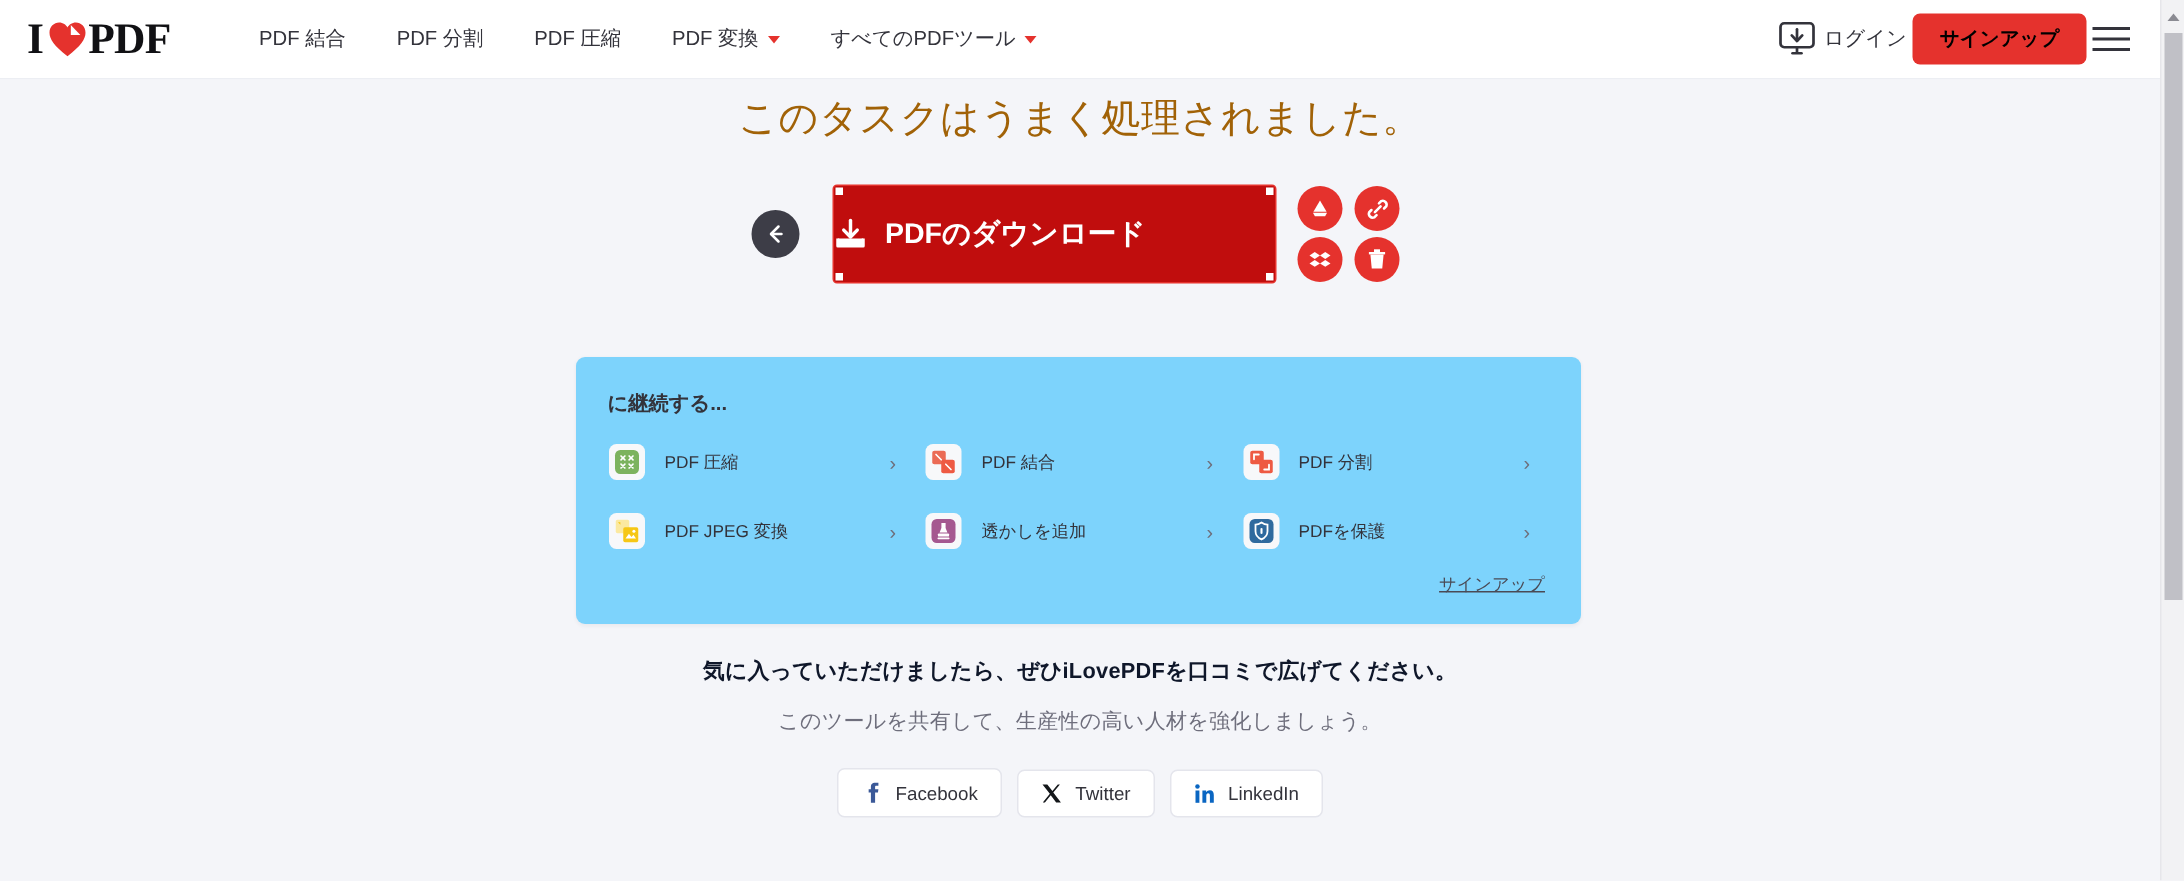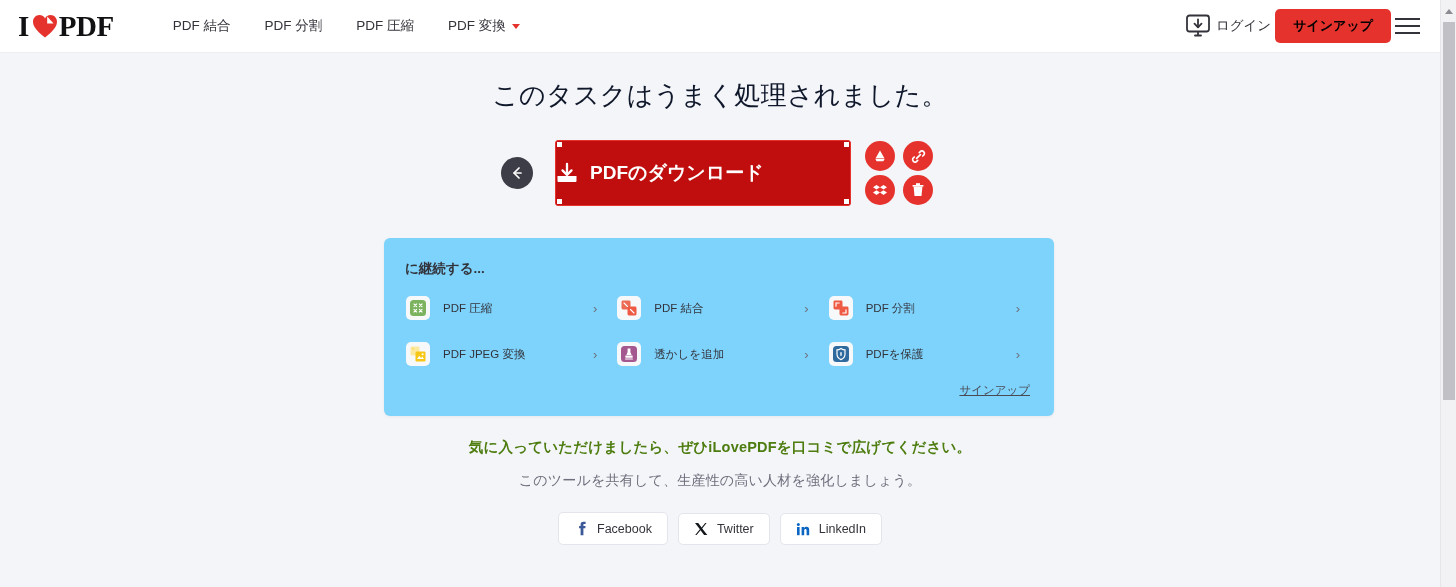--- a/index.html
+++ b/index.html
@@ -115,22 +115,22 @@
   }
 
   
   .main {
     position: absolute; top: 53px; left: 0;
     width: 1440px; height: 534px;
   }
   .success-title {
     text-align: center;
     font-size: 26px;
-    color: #0f172a;
-    margin-top: 25px;
+    color: #a16207;
+    margin-top: 8px;
     letter-spacing: 0.3px;
   }
 
   .download-row {
     display: flex; align-items: center; justify-content: center;
     margin-top: 26px;
     gap: 0;
     position: relative;
   }
   .back-btn {
@@ -235,21 +235,21 @@
     text-decoration: underline;
     cursor: pointer;
   }
 
   
   .share {
     position: absolute; top: 385px; left: 0; width: 1440px;
     text-align: center;
   }
   .share-line1 {
-    font-size: 14.5px; font-weight: bold; color: #4d7c0f;
+    font-size: 14.5px; font-weight: bold; color: #0f172a;
     letter-spacing: 0.2px;
   }
   .share-line2 {
     font-size: 14px; color: #6e6e7c;
     margin-top: 15px;
     letter-spacing: 0.2px;
   }
   .share-buttons {
     display: flex; align-items: center; justify-content: center;
     gap: 10px;
@@ -291,20 +291,24 @@
         <span>PDF 結合</span>
       </div>
       <div class="nav-item">
         <span>PDF 分割</span>
       </div>
       <div class="nav-item">
         <span>PDF 圧縮</span>
       </div>
       <div class="nav-item">
         <span>PDF 変換</span>
+        <span class="caret"></span>
+      </div>
+      <div class="nav-item">
+        <span>すべてのPDFツール</span>
         <span class="caret"></span>
       </div>
     </div>
 
     <div class="header-right">
       <span class="desktop-icon">
         <svg width="28" height="24" viewBox="0 0 28 24">
           <rect x="3" y="1.5" width="22" height="16" rx="2.5" fill="none" stroke="#33333b" stroke-width="1.8"></rect>
           <path d="M14 5.5 L14 13" stroke="#33333b" stroke-width="1.8" stroke-linecap="round"></path>
           <path d="M10.5 9.6 L14 13.3 L17.5 9.6" fill="none" stroke="#33333b" stroke-width="1.8" stroke-linecap="round" stroke-linejoin="round"></path>

